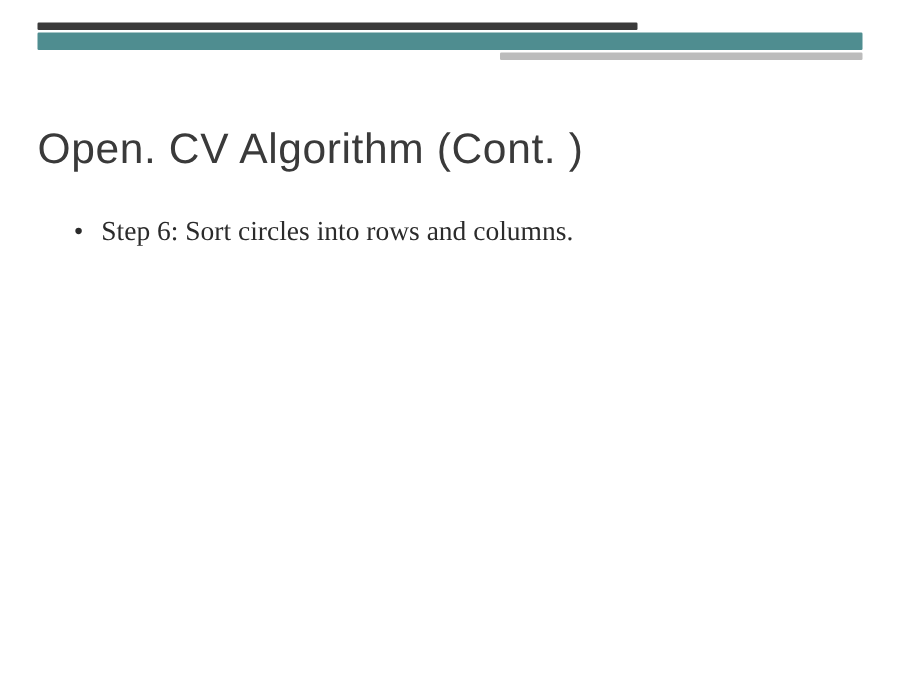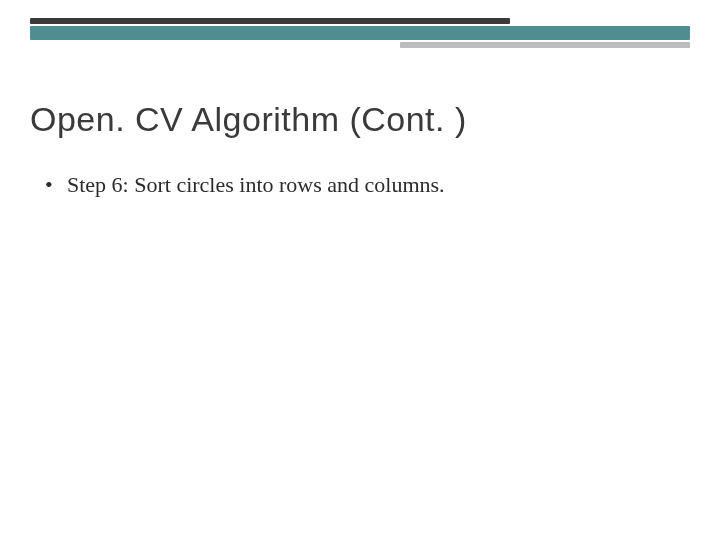--- a/index.html
+++ b/index.html
@@ -54,21 +54,21 @@
     left: 30px;
     top: 100px;
     font-family: Verdana, Geneva, sans-serif;
     font-size: 34px;
     color: #3a3a3a;
     letter-spacing: 0.5px;
   }
 
   .body {
     position: absolute;
-    left: 45px;
+    left: 59px;
     top: 170px;
     width: 620px;
     font-family: Georgia, "Times New Roman", serif;
     font-size: 22px;
     line-height: 1.35;
     color: #2b2b2b;
   }
 
   .bullet {
     position: relative;

